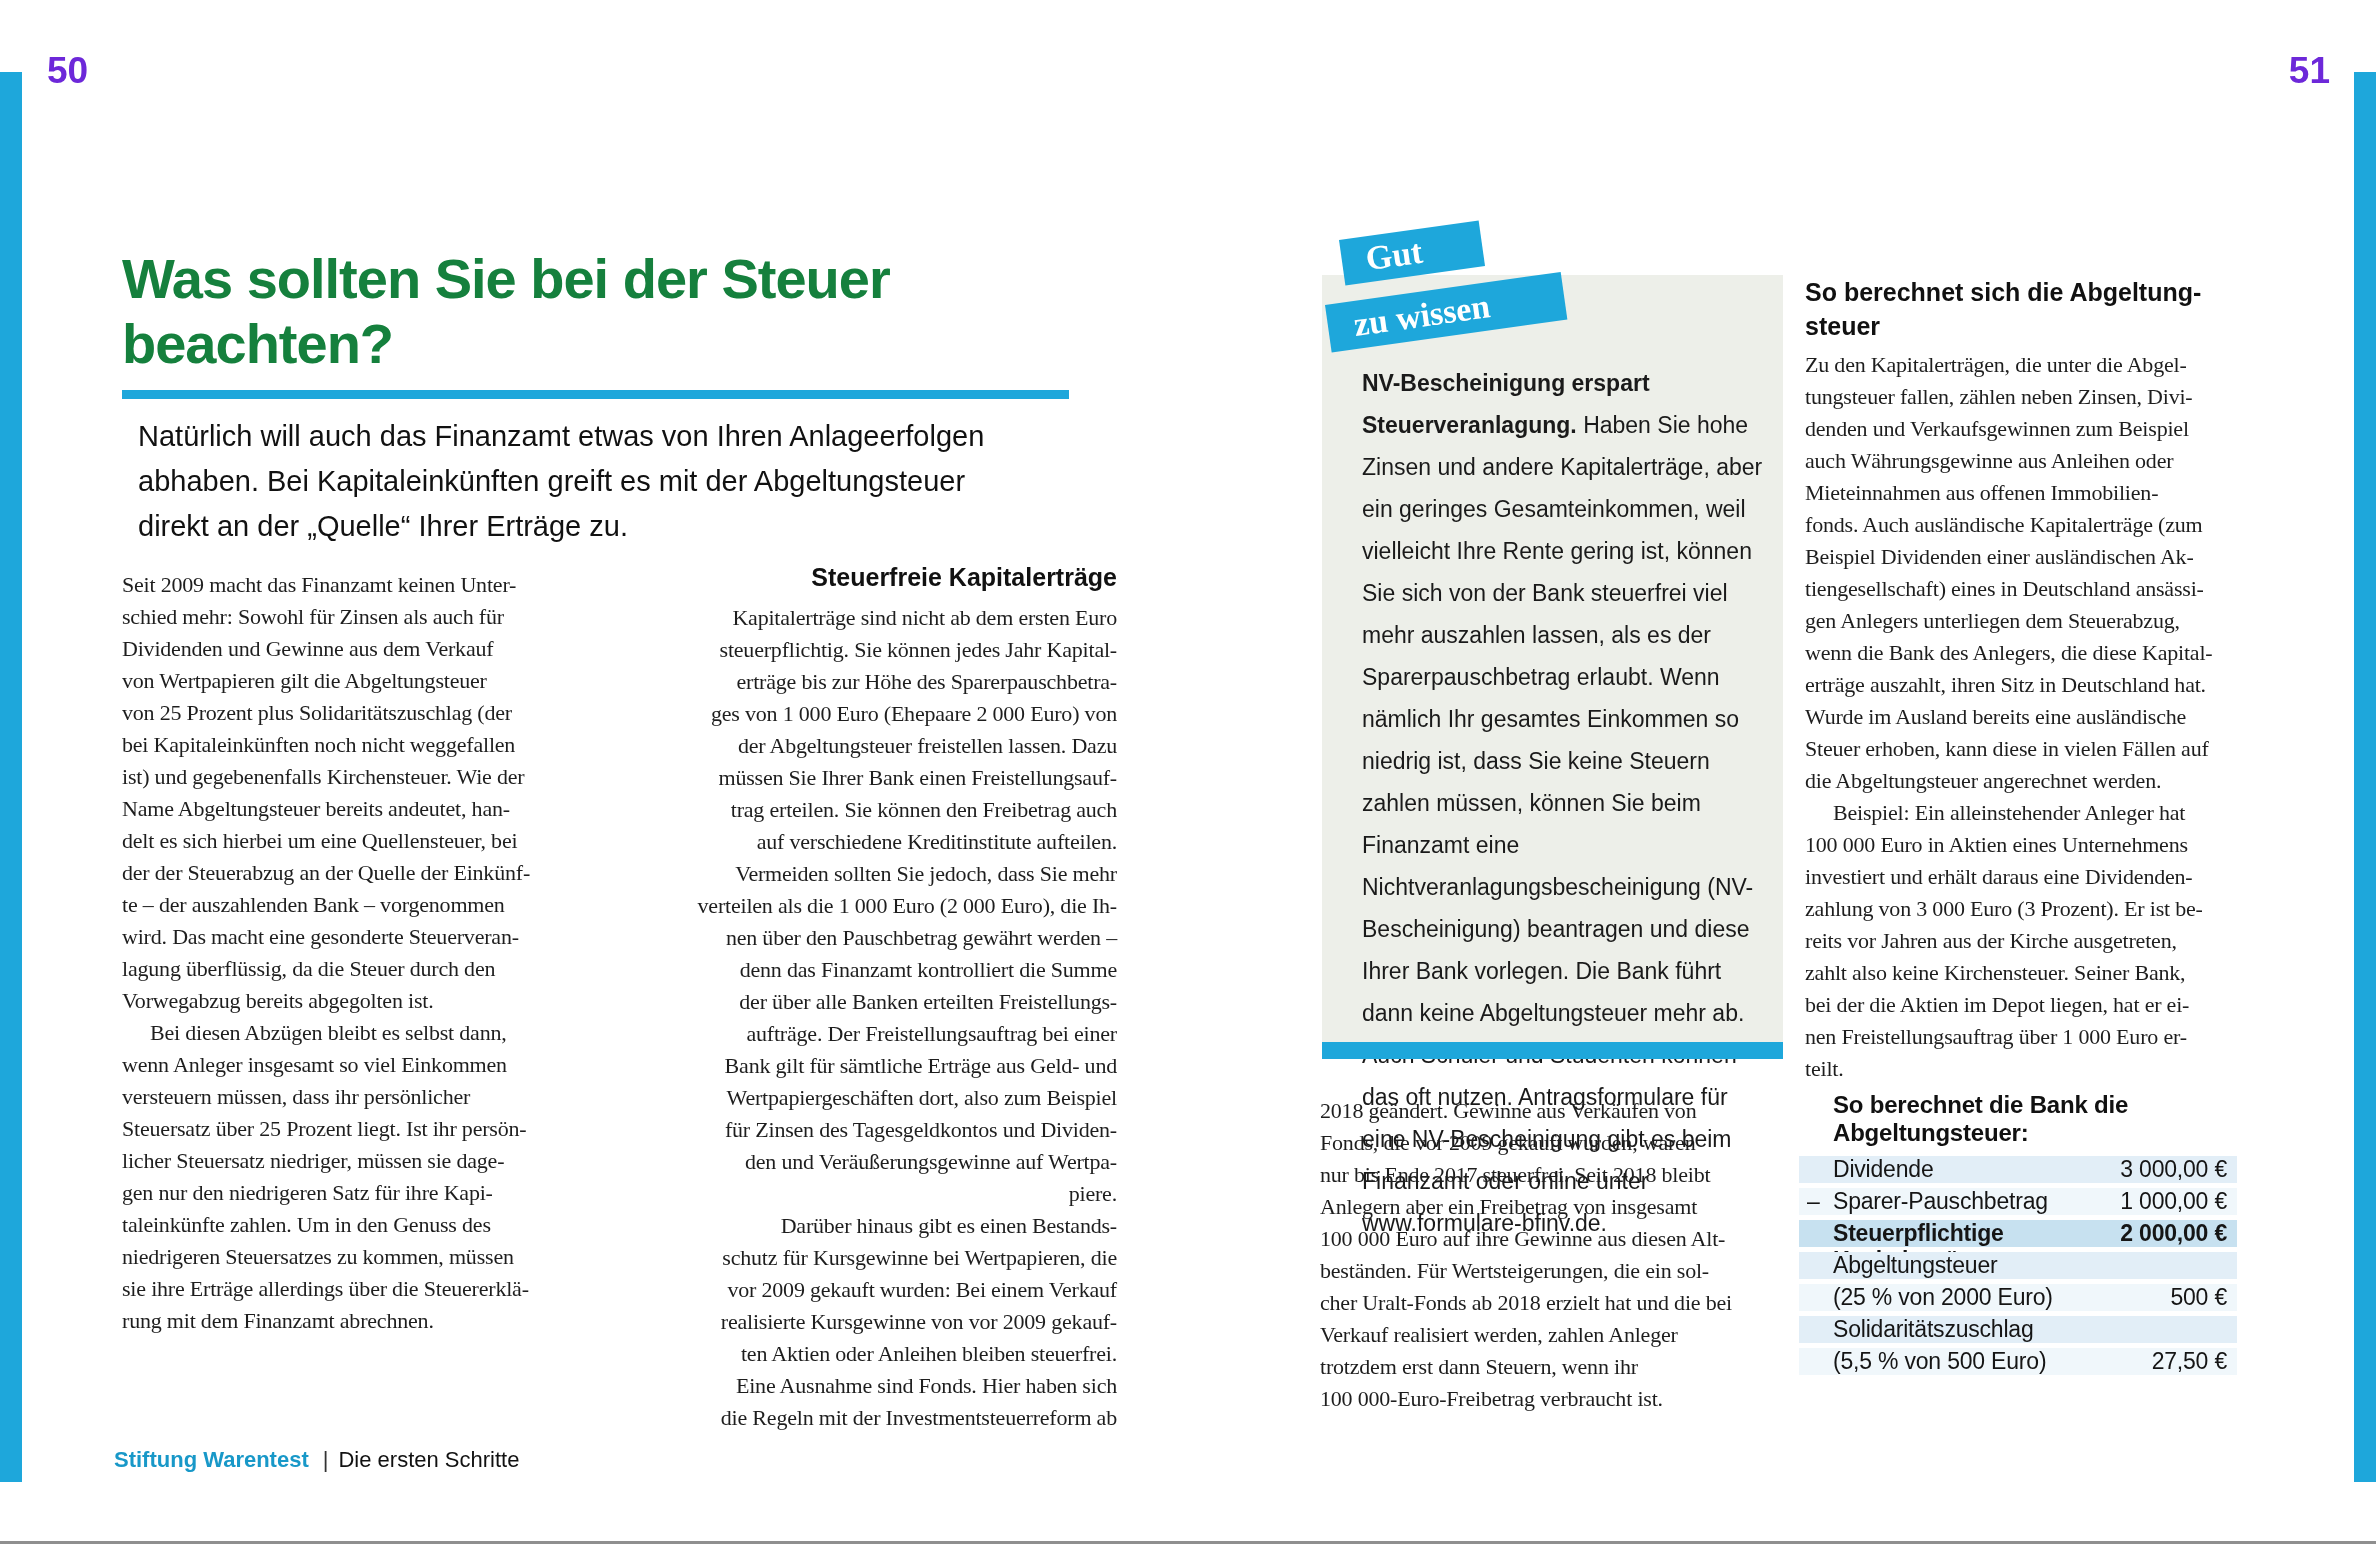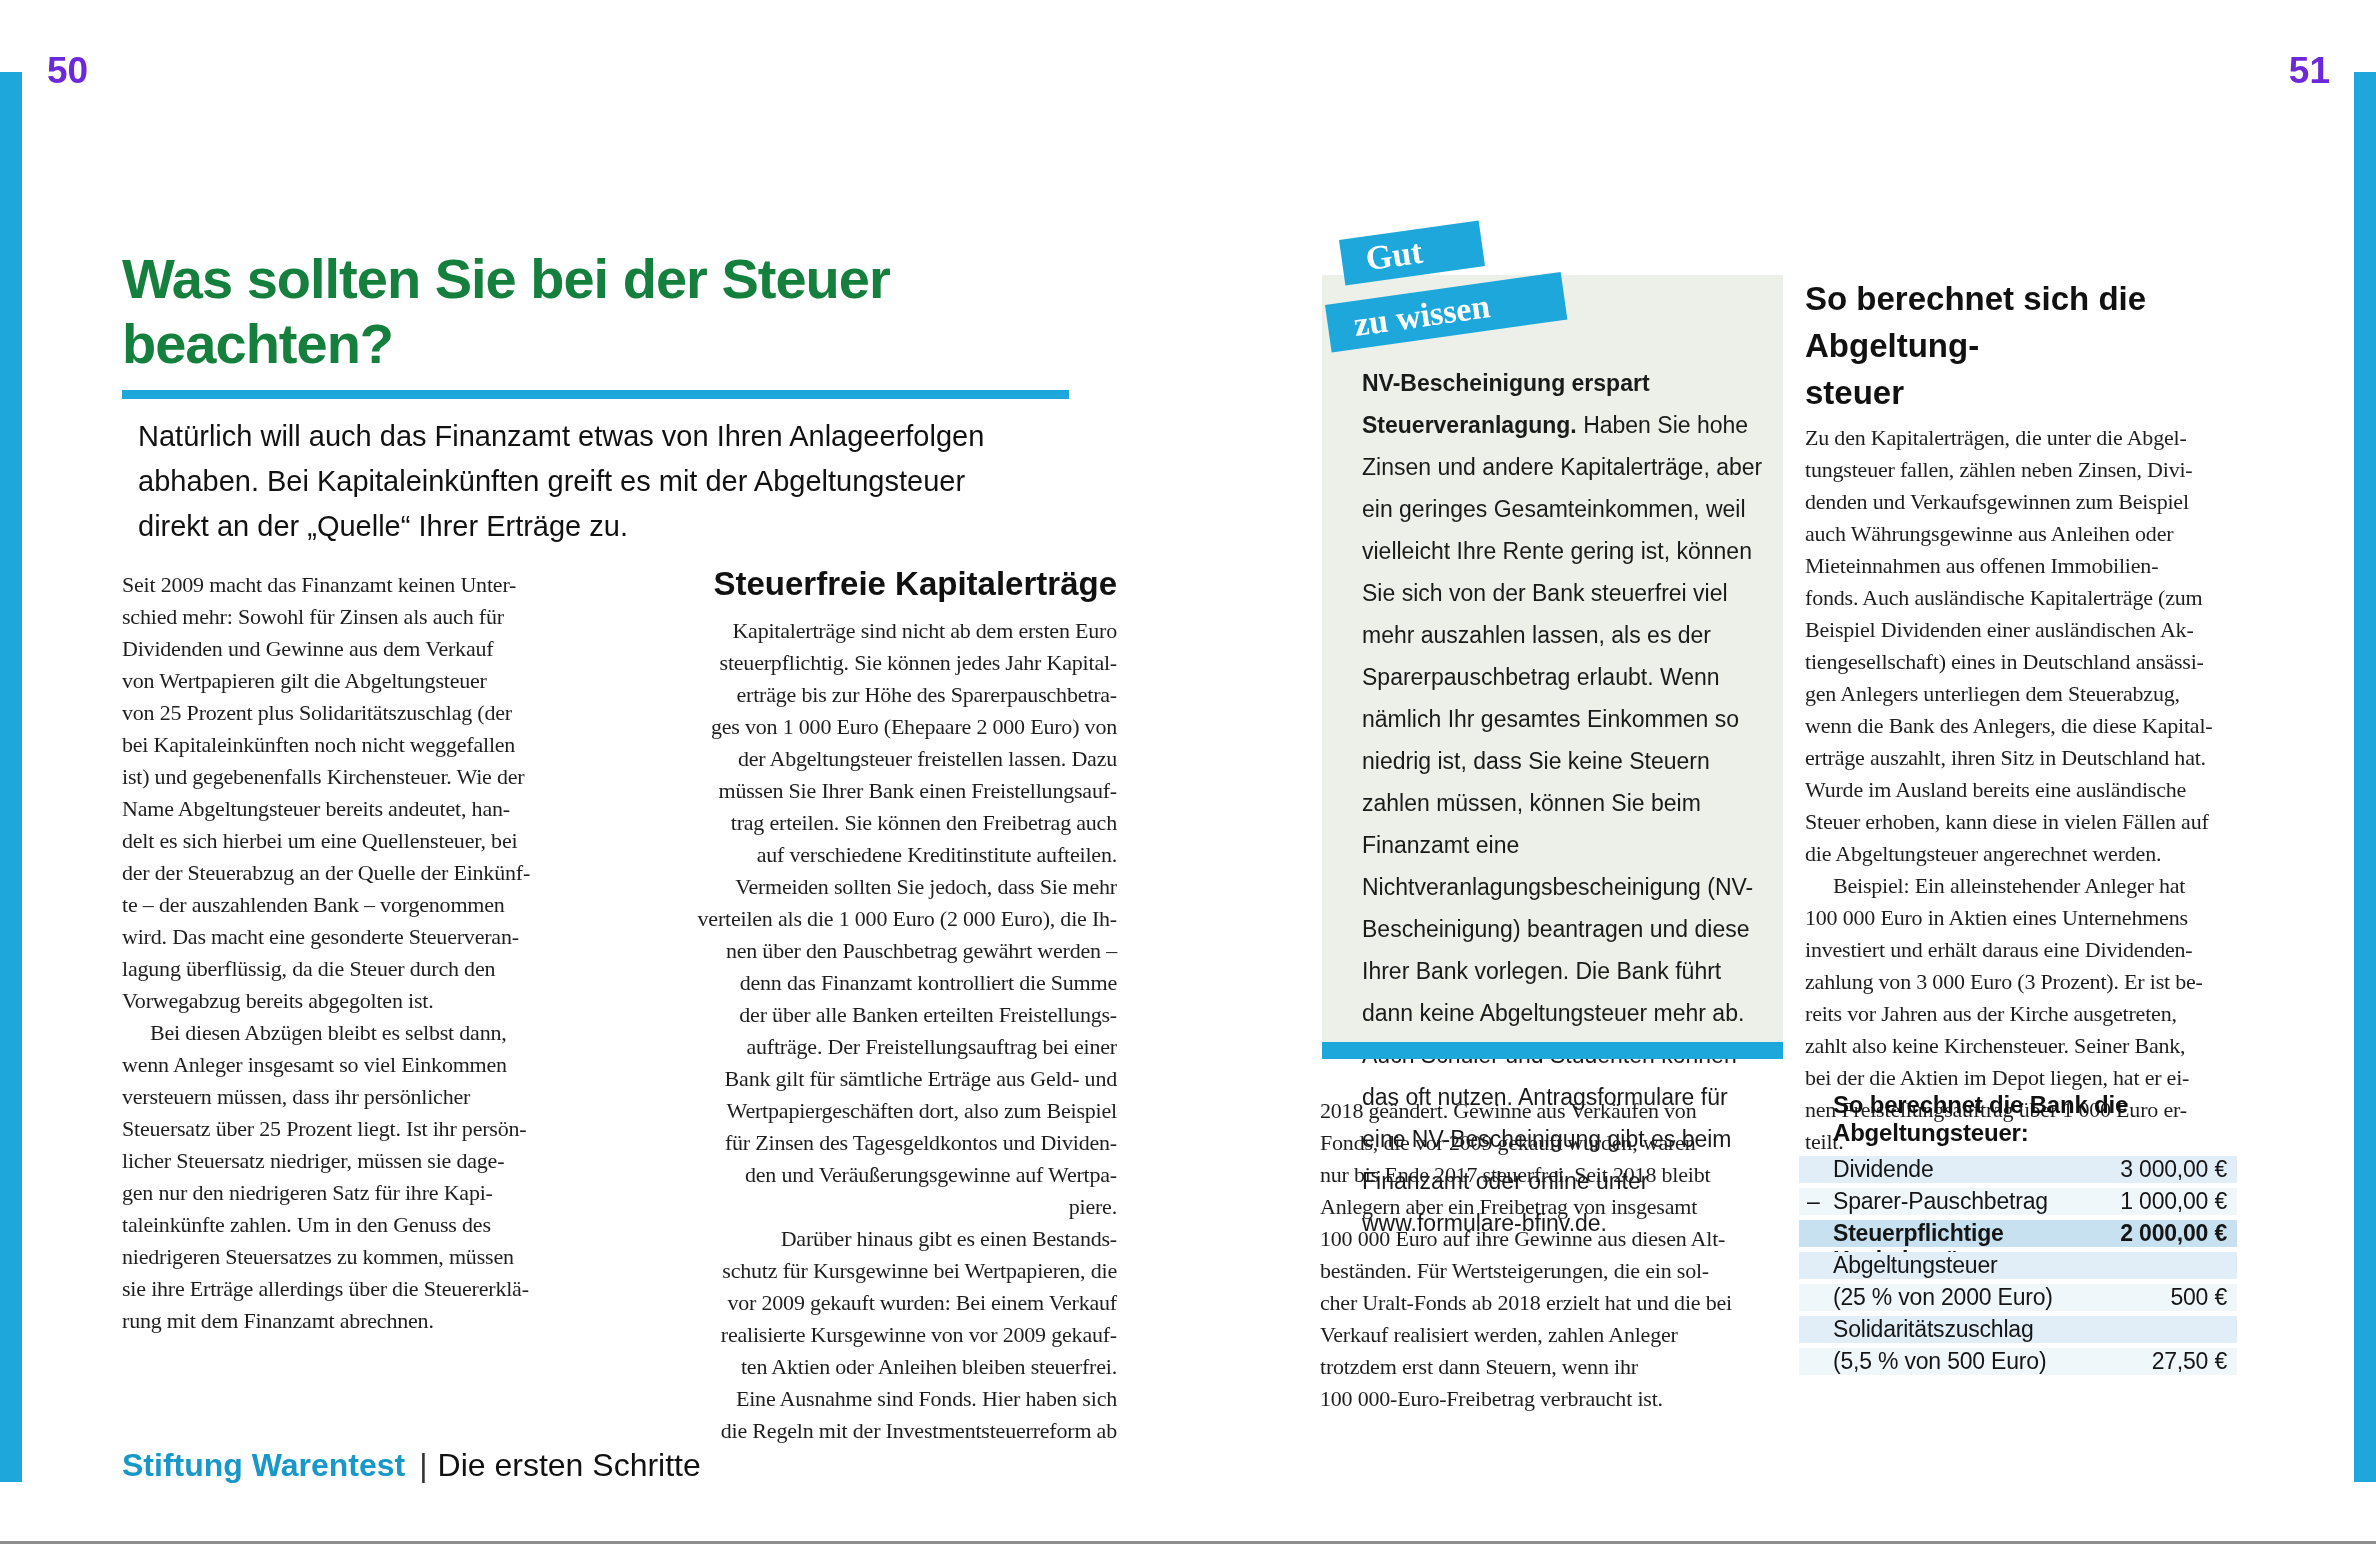--- a/index.html
+++ b/index.html
@@ -38,21 +38,21 @@
     letter-spacing:-0.2px;color:#1e1e1e;white-space:pre;
   }
   .serif.indent{text-indent:28px;}
   .col{position:absolute;width:477px;}
   .col-a{left:122px;top:569px;}
   .col-b{left:640px;top:560px;text-align:right;}
   .col-c{left:1320px;top:1095px;}
   .col-d{left:1805px;top:275px;}
   .colhead{
     margin:0 0 8px 0;font-family:"Liberation Sans",sans-serif;
-    font-size:33px;line-height:47px;font-weight:bold;color:#111;white-space:pre-line;
+    font-size:25px;line-height:34px;font-weight:bold;color:#111;white-space:pre-line;
   }
   .col-d .colhead{margin-bottom:6px;}
   .infobox{position:absolute;left:1322px;top:275px;width:461px;height:772px;background:var(--box_bg);}
   .infobox-text{
     position:absolute;left:40px;top:87px;width:402px;margin:0;
     font-size:23px;line-height:42px;color:#1a1a1a;text-align:left;
   }
   .infobox-text b{font-weight:bold;}
   .infobox-bar{position:absolute;left:1322px;top:1042px;width:461px;height:17px;background:var(--accent);}
   .ribbon{
@@ -68,21 +68,21 @@
   .calc-row{
     position:relative;height:27px;margin-bottom:5px;
     font-size:23px;line-height:27px;letter-spacing:-0.2px;color:#151515;
     padding-left:34px;padding-right:10px;box-sizing:border-box;
   }
   .calc-row .prefix{position:absolute;left:8px;top:0;}
   .calc-row .value{float:right;}
   .row--light{background:var(--row_light);}
   .row--lighter{background:var(--row_lighter);}
   .row--highlight{background:var(--row_highlight);font-weight:bold;}
-  .footer{position:absolute;left:122px;top:1447px;font-size:32px;color:#111;}
+  .footer{position:absolute;left:114px;top:1447px;font-size:22px;color:#111;}
   .footer .brand{color:var(--footer_brand);font-weight:bold;}
   .footer .sep{margin:0 10px 0 14px;color:#333;}
   .bottom-rule{position:absolute;left:0;top:1541px;width:2376px;height:3px;background:var(--rule_gray);}
 </style>
 </head>
 <body>
 
 <div class="sheet">
 
   <div class="edge edge-left"></div>

